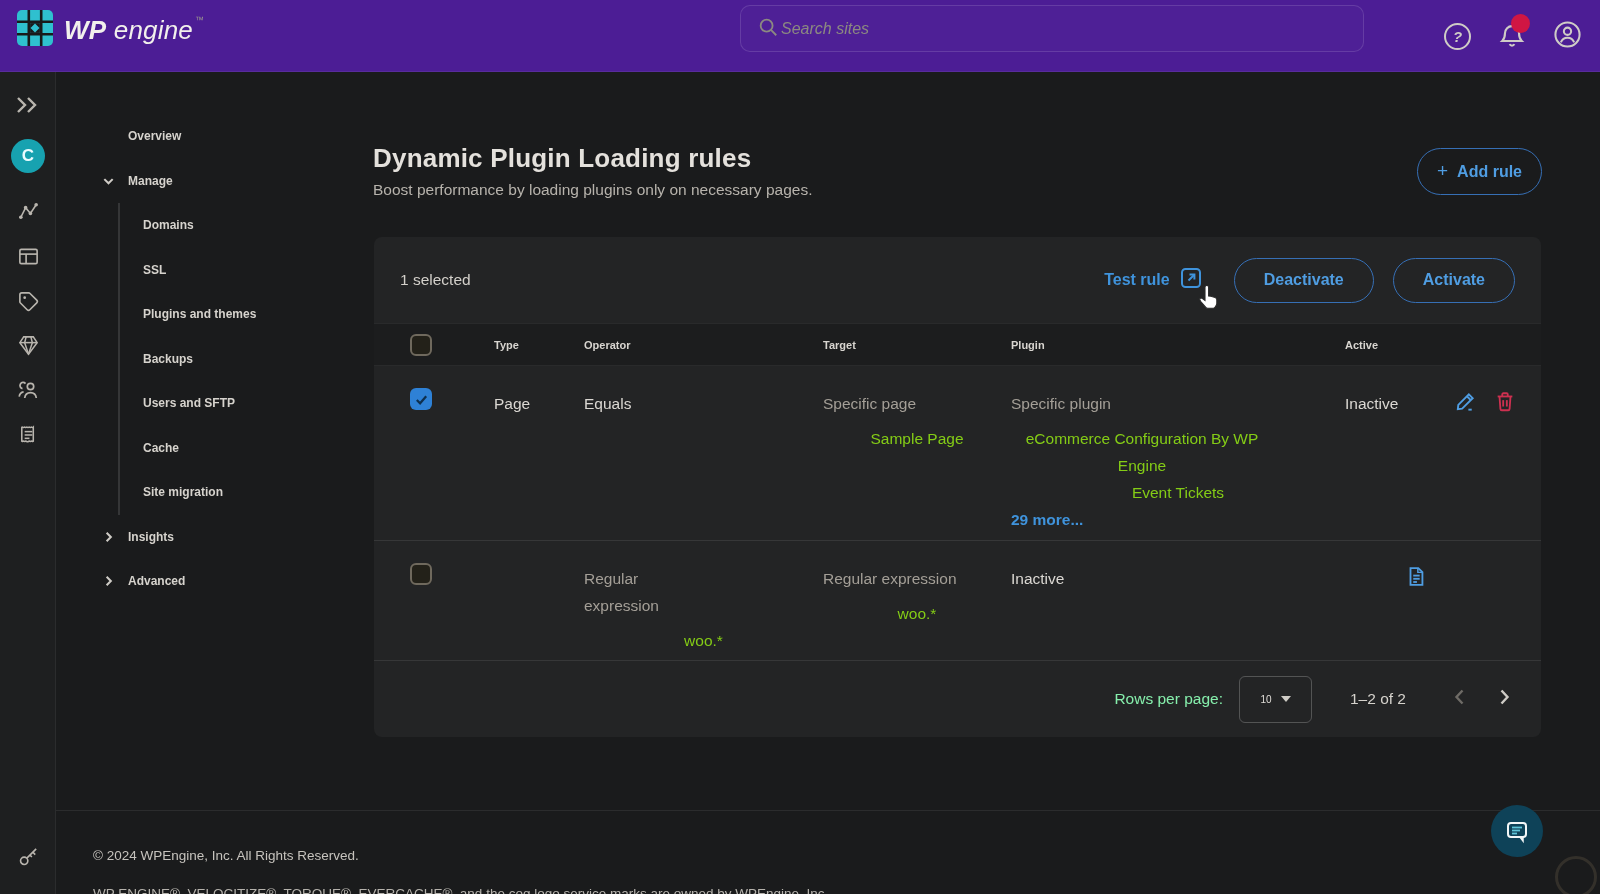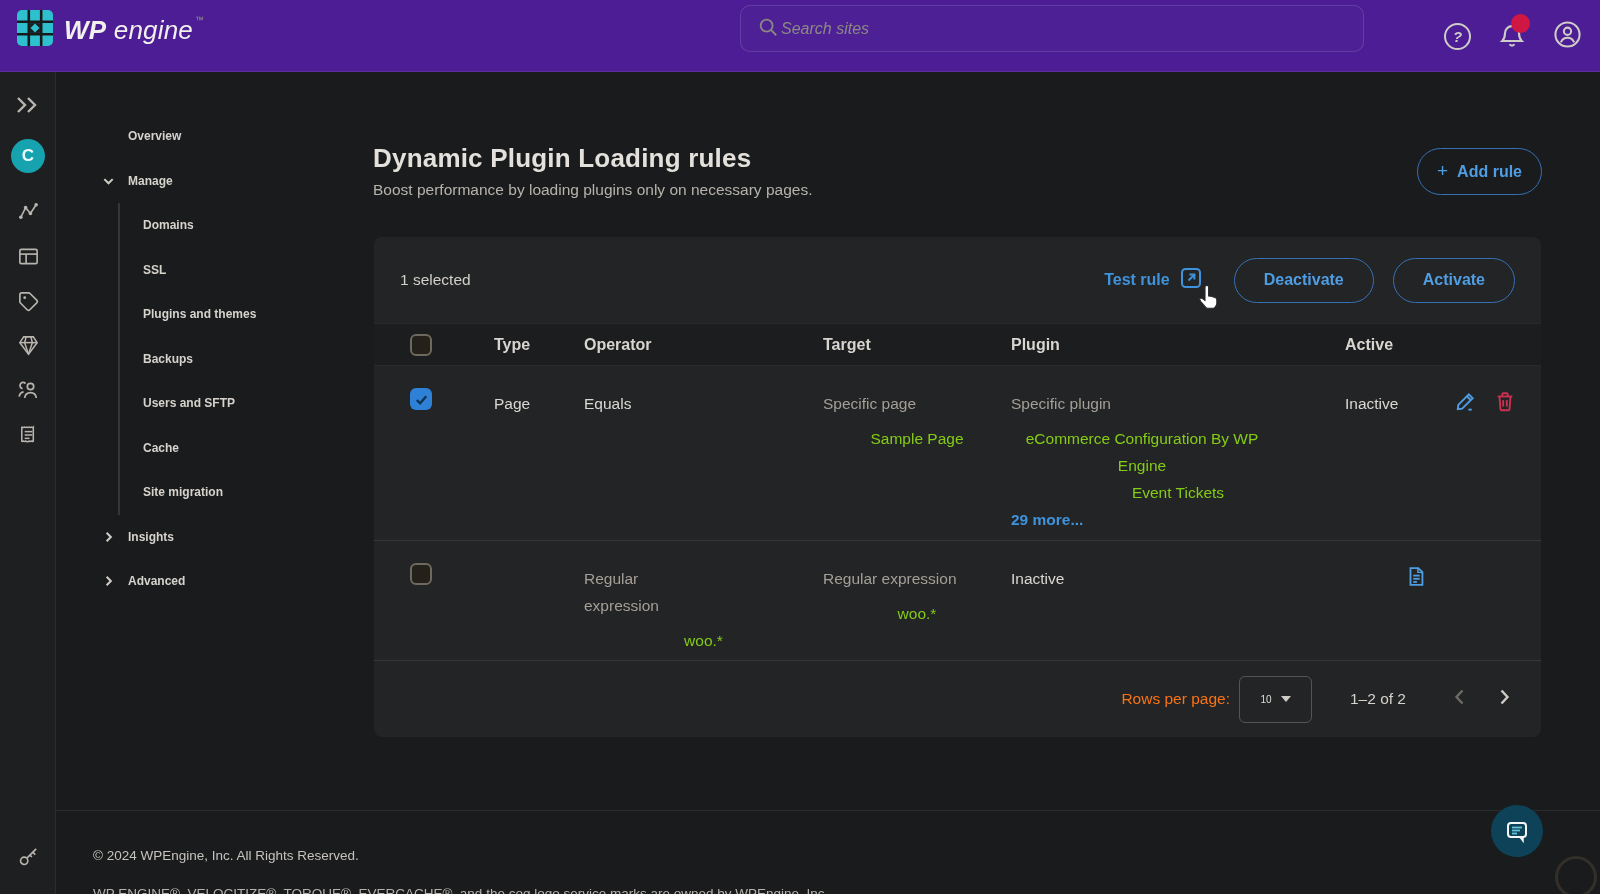--- a/index.html
+++ b/index.html
@@ -42,42 +42,42 @@
   
   .card { position:absolute; left:374px; top:237px; width:1167px; height:500px; background:#232425; border-radius:8px; }
   .card-toolbar { position:relative; height:86px; display:flex; align-items:center; padding:0 26px; }
   .selected-txt { font-size:15.5px; color:#d3d0ca; }
   .toolbar-right { margin-left:auto; display:flex; align-items:center; gap:19px; }
   .test-rule { display:flex; align-items:center; gap:9px; color:#3f93dc; font-weight:700; font-size:16px; cursor:pointer; margin-right:12px; }
   .btn-sm { height:45px; padding:0 29px; }
   .hand-cursor { position:absolute; left:822px; top:47px; }
 
   .tgrid { display:grid; grid-template-columns:120px 90px 239px 188px 334px 109px 1fr; }
-  .thead { height:43px; background:#1c1d1e; border-top:1px solid rgba(255,255,255,0.06); border-bottom:1px solid rgba(255,255,255,0.06); align-items:center; font-size:16px; font-weight:700; color:#d8d5d0; }
+  .thead { height:43px; background:#1c1d1e; border-top:1px solid rgba(255,255,255,0.06); border-bottom:1px solid rgba(255,255,255,0.06); align-items:center; font-size:11px; font-weight:700; color:#d8d5d0; }
   .thead > div { display:flex; align-items:center; }
   .cb-cell { padding-left:36px; }
   .checkbox { width:22px; height:22px; border-radius:6px; border:2px solid #6f695d; background:#232119; cursor:pointer; display:flex; align-items:center; justify-content:center; }
   .checkbox.checked { border:none; }
   .trow { border-bottom:1px solid rgba(255,255,255,0.09); }
   .trow > div { padding-top:24px; font-size:15.5px; color:#dbd8d3; line-height:27px; }
   .trow .cb-cell { padding-top:22px; }
   .row-1 { height:175px; }
   .row-2 { height:120px; }
   .kind { color:#a49f97; }
   .val { color:#84cc16;text-align:center; }
   .gap-top { margin-top:8px; }
   .narrow-130 { max-width:132px; }
   .narrow-110 { max-width:104px; }
   .narrow-260 { max-width:262px; }
   .more-link { color:#3f93dc; font-weight:700; cursor:pointer; }
   .actions-cell { display:flex; gap:17px; justify-content:flex-end; padding-right:27px; }
   .icon-btn { cursor:pointer; display:inline-flex; }
 
   .card-pagination { height:76px; display:flex; align-items:center; justify-content:flex-end; padding-right:27px; gap:0; }
-  .rpp-label { font-size:15.5px; color:#f97316; margin-right:9px; }
+  .rpp-label { font-size:15.5px; color:#86efac; margin-right:16px; }
   .rpp-select { width:73px; height:47px; border:1px solid rgba(255,255,255,0.22); border-radius:6px; display:flex; align-items:center; justify-content:center; gap:9px; color:#e0ddd8; font-size:10px; cursor:pointer; }
   .caret-down { width:0; height:0; border-left:5px solid transparent; border-right:5px solid transparent; border-top:6px solid #cfccc6; }
   .range-txt { font-size:15.5px; color:#d5d2cc; margin-left:38px; }
   .pg-prev { margin-left:44px; cursor:default; }
   .pg-next { margin-left:24px; cursor:pointer; }
 
   
   .footer-divider { position:absolute; left:56px; right:0; top:810px; border-top:1px solid rgba(255,255,255,0.08); }
   .copyright { position:absolute; left:93px; top:848px; font-size:13.5px; color:#c6c3bd; }
   .trademarks { position:absolute; left:93px; top:886px; font-size:13.5px; color:#b5b2ac; white-space:nowrap; }

